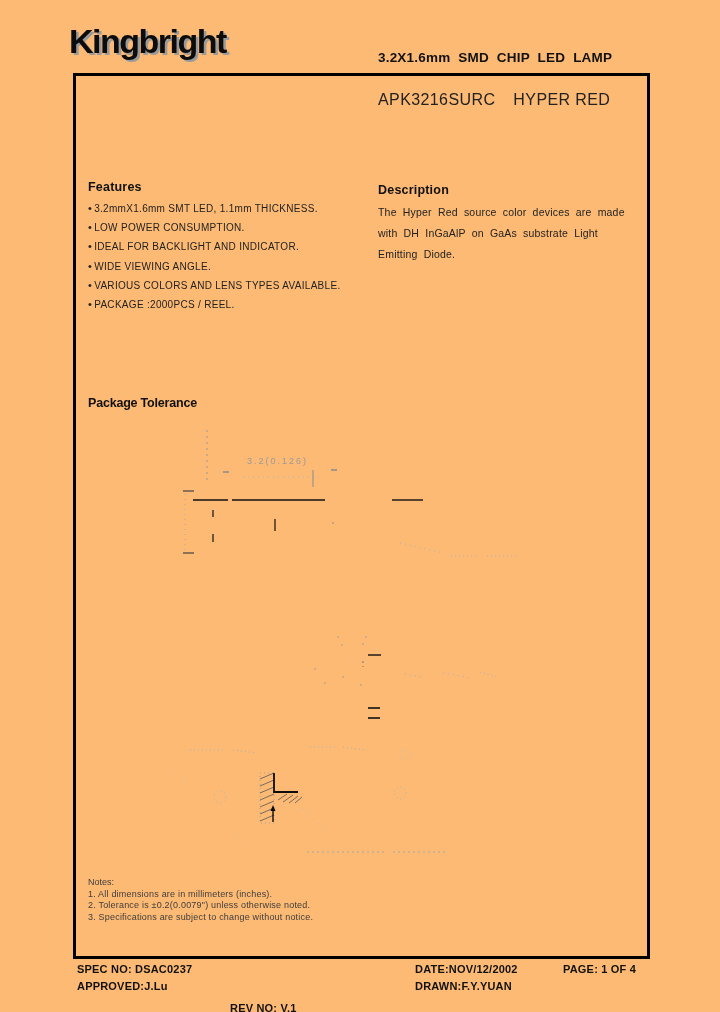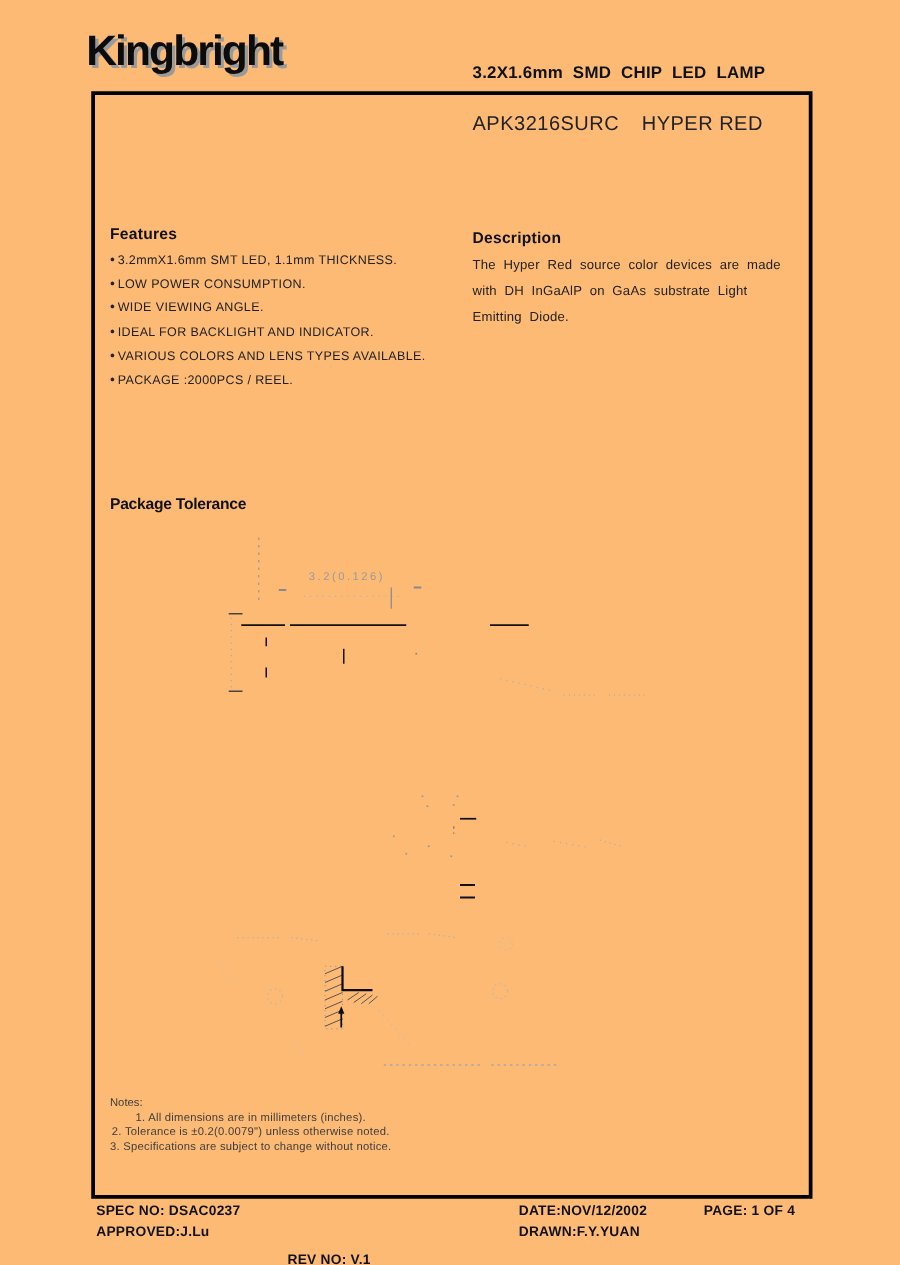--- a/index.html
+++ b/index.html
@@ -33,21 +33,21 @@
   .feature-item::before{content:"\2022";margin-right:2px;font-size:11px;}
   .description-heading{left:378px;top:183px;}
   .desc-line{left:378px;top:0;font-size:10.5px;color:#222;word-spacing:3px;letter-spacing:0.2px;white-space:nowrap;}
   .desc-1{top:206px;}
   .desc-2{top:227px;}
   .desc-3{top:248px;}
   .pkg-heading{left:88px;top:396px;letter-spacing:-0.2px;}
   .drawing{left:75px;top:415px;}
   .notes{left:88px;top:877px;color:#3d3d3d;}
   .notes .n-head{font-size:9px;line-height:11.5px;}
-  .notes .n-line{font-size:9px;line-height:11.5px;letter-spacing:0.2px;white-space:nowrap;text-align:center;}
+  .notes .n-line{font-size:9px;line-height:11.5px;letter-spacing:0.2px;white-space:nowrap;}
   .footer-cell{font-size:11px;font-weight:bold;color:#111;white-space:nowrap;letter-spacing:0.2px;}
   .f-r1{top:963px;}
   .f-r2{top:980px;}
   .f-c1{left:77px;}
   .f-c2{left:230px;margin-top:39px;}
   .f-c3{left:415px;}
   .f-c4{left:563px;}
 </style>
 </head>
 <body>
@@ -60,22 +60,22 @@
   <div class="abs main-box"></div>
 
   <div class="abs part-line">
     <span>APK3216SURC</span><span class="gap"></span><span>HYPER RED</span>
   </div>
 
   <div class="abs section-heading features-heading">Features</div>
   <div class="abs features-list">
     <div class="feature-item">3.2mmX1.6mm SMT LED, 1.1mm THICKNESS.</div>
     <div class="feature-item">LOW POWER CONSUMPTION.</div>
+    <div class="feature-item">IDEAL FOR BACKLIGHT AND INDICATOR.</div>
     <div class="feature-item">WIDE VIEWING ANGLE.</div>
-    <div class="feature-item">IDEAL FOR BACKLIGHT AND INDICATOR.</div>
     <div class="feature-item">VARIOUS COLORS AND LENS TYPES AVAILABLE.</div>
     <div class="feature-item">PACKAGE :2000PCS / REEL.</div>
   </div>
 
   <div class="abs section-heading description-heading">Description</div>
   <div class="abs desc-line desc-1">The Hyper Red source color devices are made</div>
   <div class="abs desc-line desc-2">with DH InGaAlP on GaAs substrate Light</div>
   <div class="abs desc-line desc-3">Emitting Diode.</div>
 
   <div class="abs section-heading pkg-heading">Package Tolerance</div>

